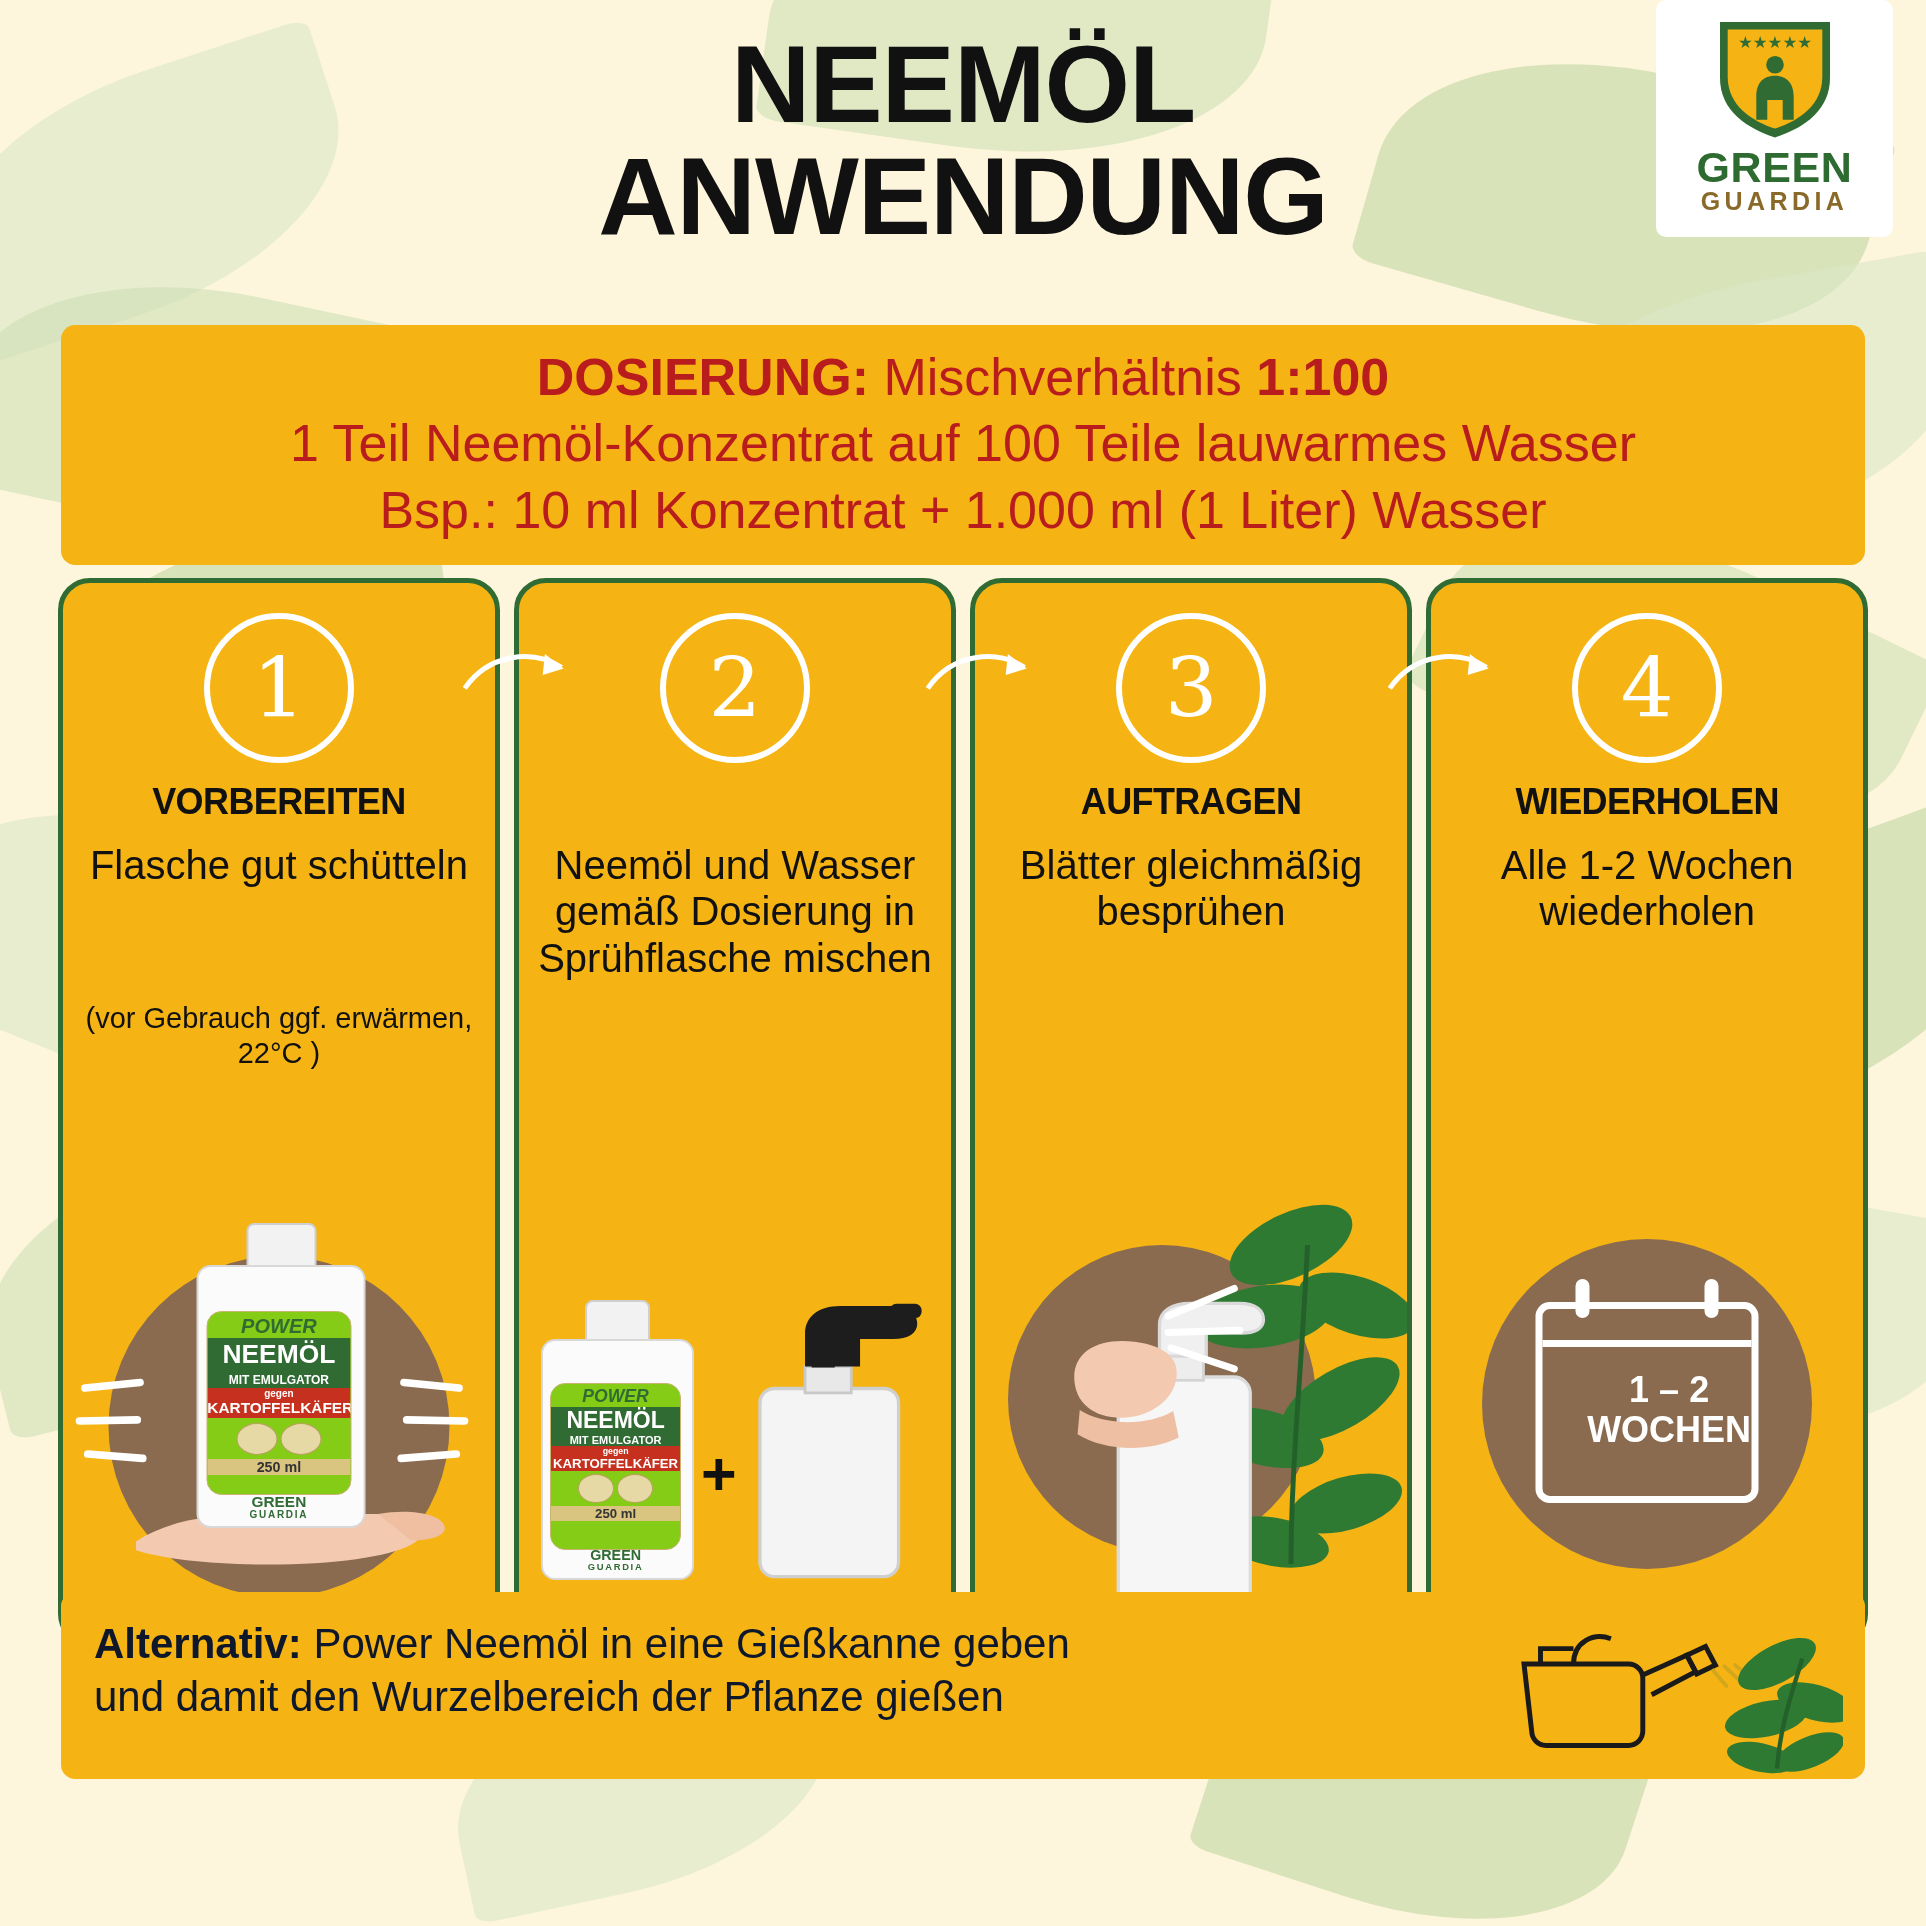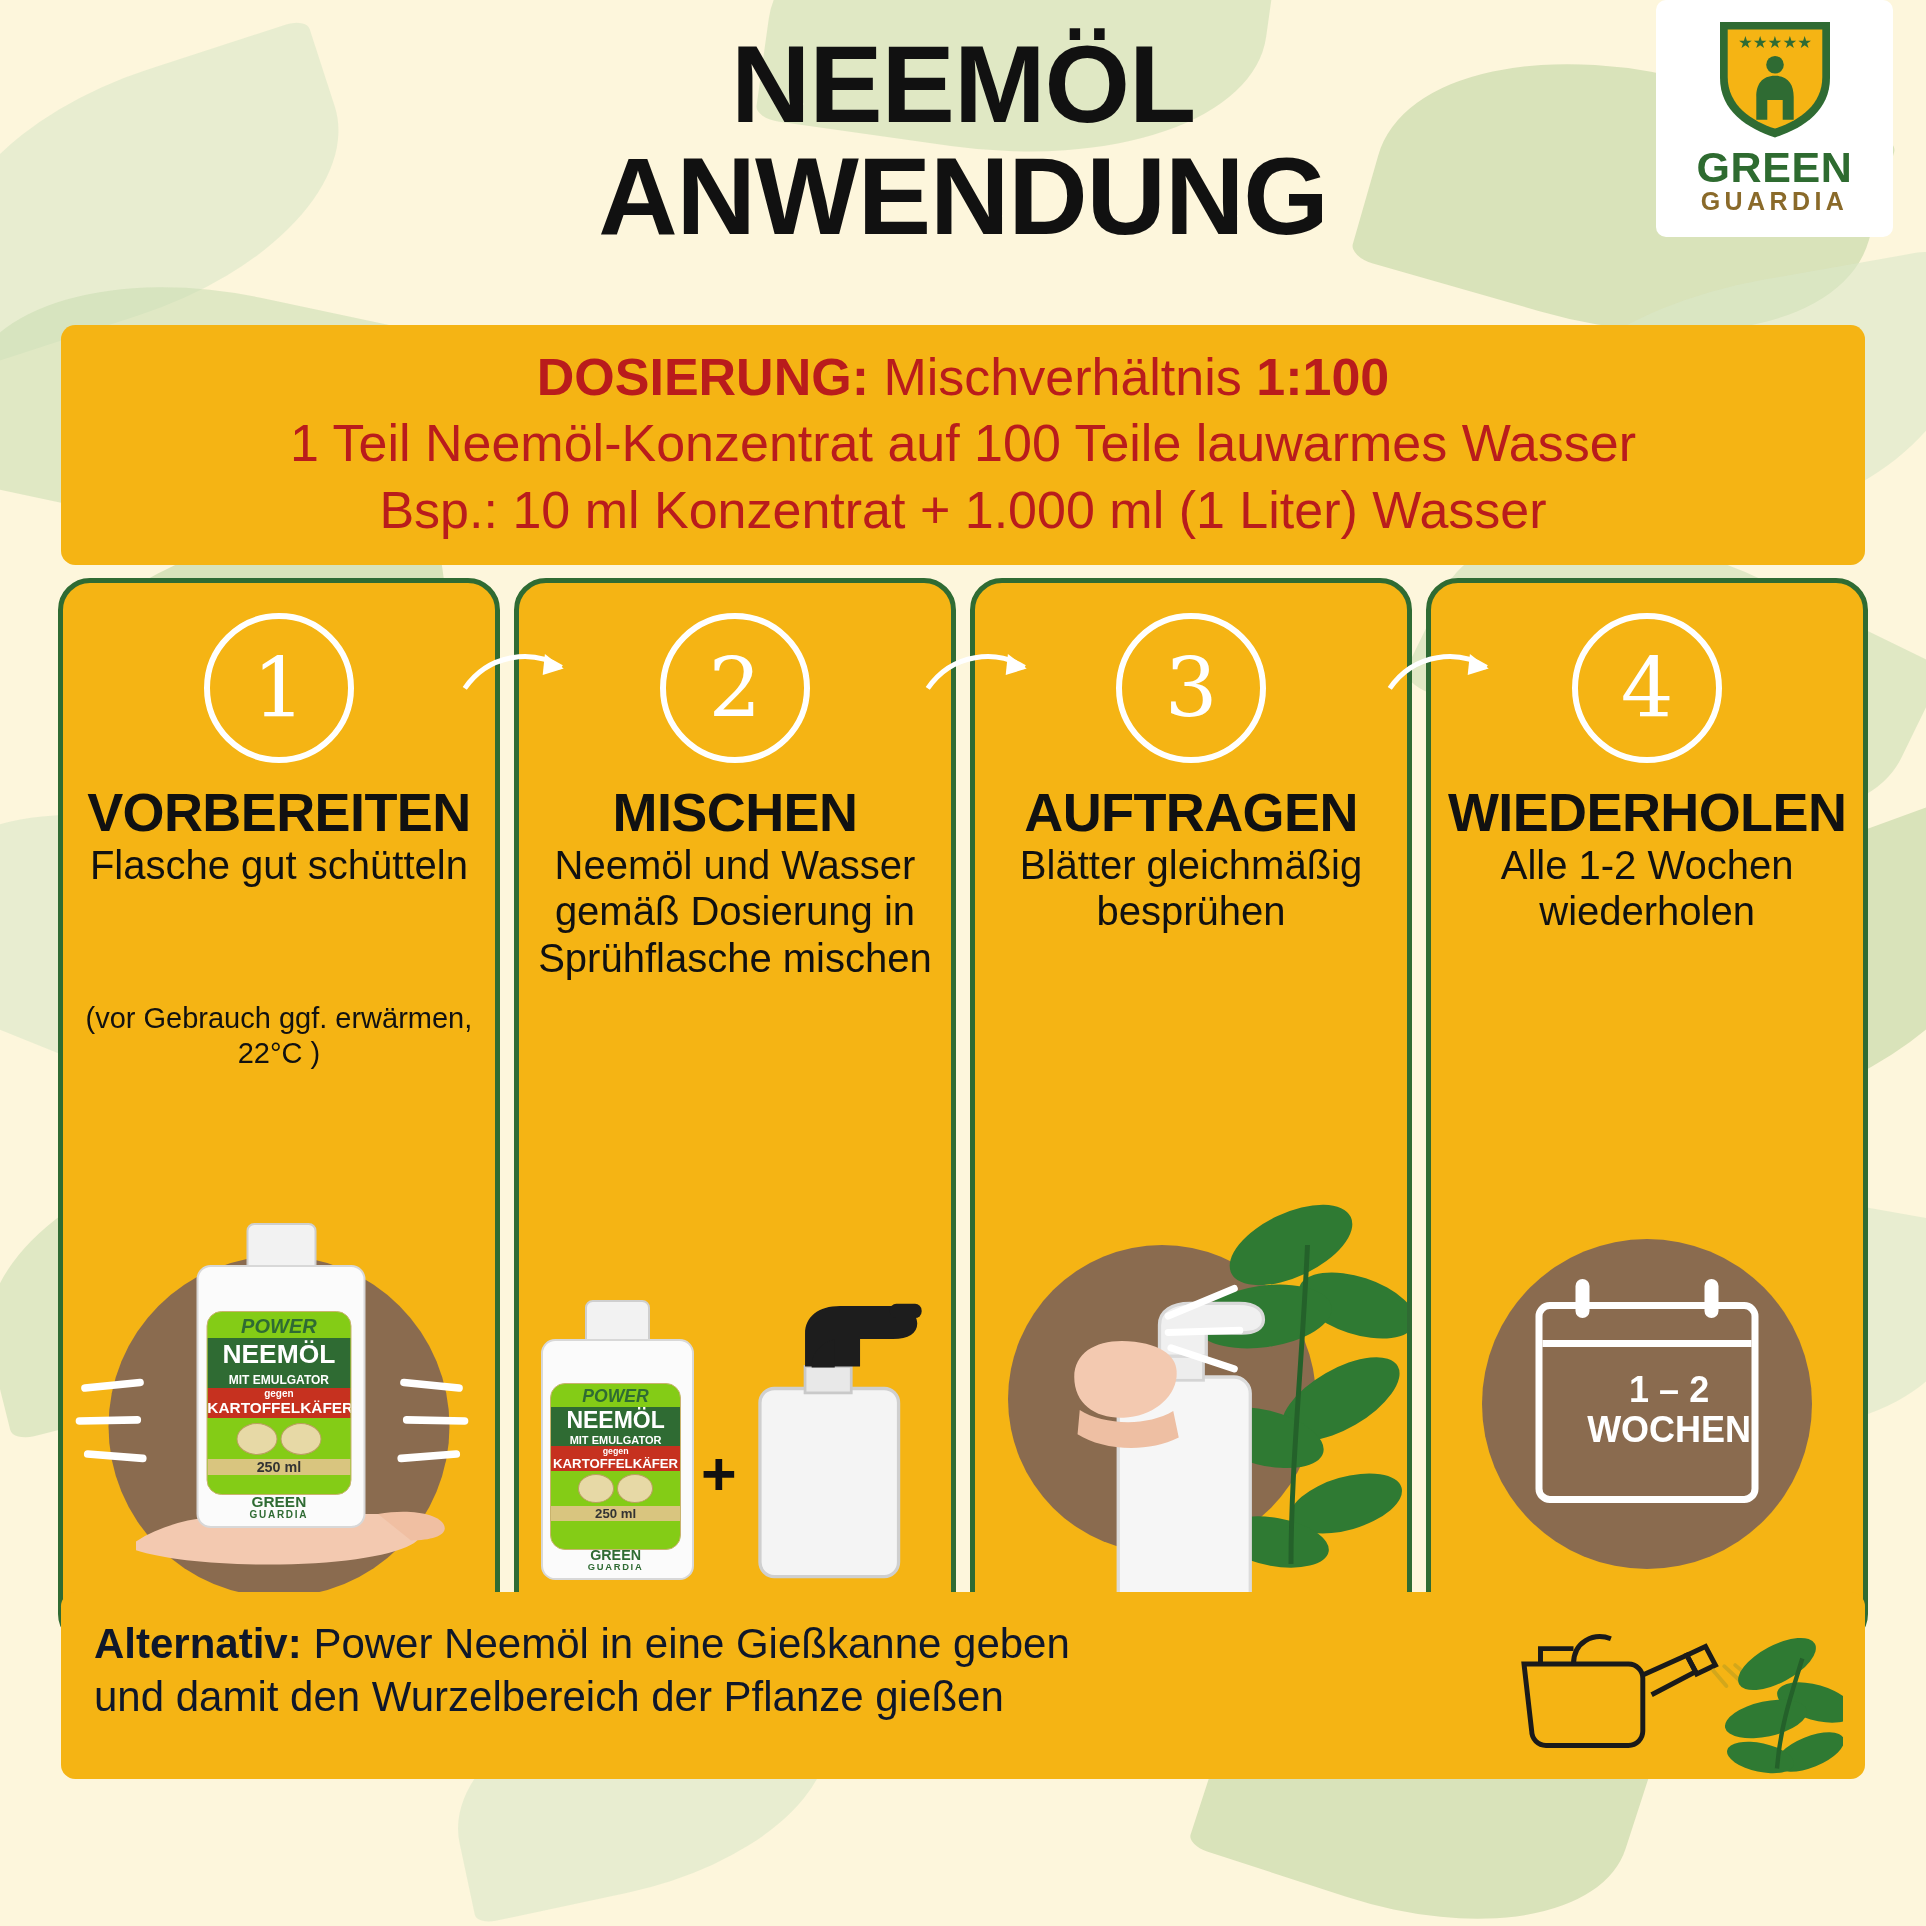--- a/index.html
+++ b/index.html
@@ -63,21 +63,21 @@
   }
   .num-circle{
     position:absolute;left:50%;top:30px;transform:translateX(-50%);
     width:138px;height:138px;border-radius:50%;
     border:6.6px solid #ffffff;
     display:flex;align-items:center;justify-content:center;
   }
   .num{font-size:83px;color:#fff;font-weight:400;font-family:"DejaVu Serif",serif;line-height:1;}
   .step-title{
     position:absolute;left:0;right:0;top:198px;text-align:center;
-    font-size:54px;font-weight:bold;color:#111;letter-spacing:-0.6px;
+    font-size:36px;font-weight:bold;color:#111;letter-spacing:-0.6px;
   }
   .step-desc{
     position:absolute;left:13.2px;right:13.2px;top:259px;text-align:center;
     font-size:40px;color:#111;line-height:1.16;
   }
   .step-sub{
     position:absolute;left:16.5px;right:16.5px;top:0;text-align:center;
     font-size:29px;color:#111;line-height:1.2;
   }
   .step-art{position:absolute;left:0;right:0;bottom:22px;height:418px;}
@@ -211,21 +211,20 @@
               <line x1="715" y1="180" x2="615" y2="188"></line>
           </g>
         </svg>
       </div>
     </div>
 
     <div class="step">
       <div class="num-circle">
         <span class="num">2</span>
       </div>
-      <div class="step-title">MISCHEN</div>
       <div class="step-desc">Neemöl und Wasser gemäß Dosierung in Sprühflasche mischen</div>
       <div class="step-art">
 
         <div class="bottle" style="left:22px;bottom:33px;width:149px;height:286px;">
           <div class="bcap" style="position:absolute;left:44px;top:0;width:61px;height:44px;"></div>
           <div class="bbody" style="position:absolute;left:0;top:39px;width:149px;height:237px;"></div>
           <div class="blabel" style="top:83px;height:165px;">
             <div style="text-align:center;font-weight:bold;color:#2f6b33;font-size:17.6px;padding-top:2.2px;font-style:italic;">POWER</div>
             <div class="lbl-green" style="font-size:23px;">NEEMÖL</div>
             <div class="lbl-green" style="font-size:11px;">MIT EMULGATOR</div>

